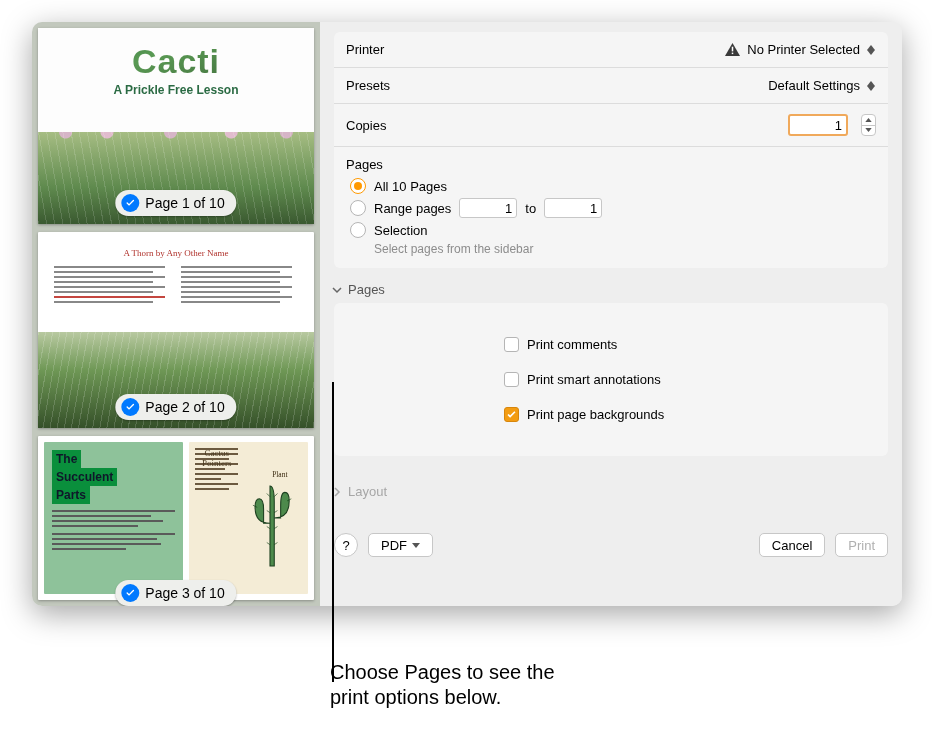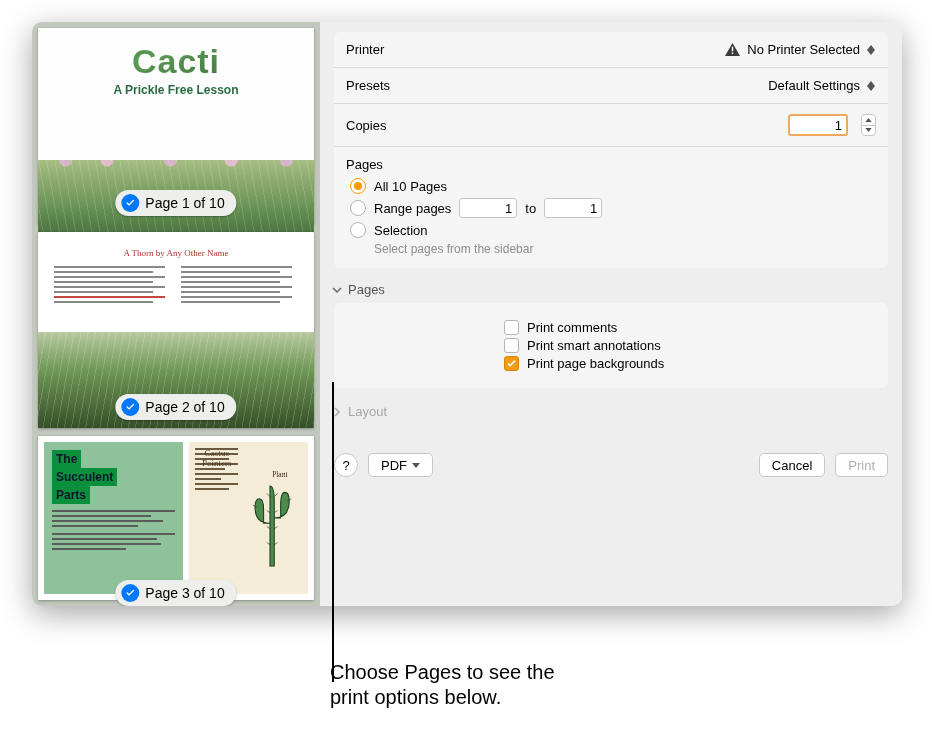--- a/index.html
+++ b/index.html
@@ -68,21 +68,21 @@
     width: 18px; height: 18px;
     border-radius: 50%;
     background: #0079ff;
     display: inline-flex;
     align-items: center;
     justify-content: center;
     color: #fff;
     font-size: 11px;
   }
   
-  .t1-top { height: 132px; background: linear-gradient(#fdfdfd,#fdfdfd); padding-top: 14px; text-align: center;}
+  .t1-top { height: 104px; background: linear-gradient(#fdfdfd,#fdfdfd); padding-top: 14px; text-align: center;}
   .cacti-word {
     font-size: 34px;
     font-weight: 900;
     letter-spacing: 1px;
     background: linear-gradient(160deg,#2a6f3e 0%, #5a9a54 40%, #385e34 100%);
     -webkit-background-clip: text;
     color: transparent;
   }
   .sub1 { font-size: 12px; color:#2b6b44; font-weight: 600; margin-top:2px;}
   .t1-bot { height: 92px; background: linear-gradient(to top,#3a5930 0%, #5f8a4e 40%, #a6bd83 100%); position: relative; overflow:hidden;}
@@ -181,27 +181,27 @@
   .radio.sel::after{ content:""; width:8px;height:8px;border-radius:50%; background:#ff9900;}
   .mini-input { width:58px; height:20px; border:1px solid #c7c7c7; border-radius:3px; background:#fff;
     text-align:right; padding:0 4px; font-size:13px;}
   .hint { color:#8c8c8c; font-size:12px; margin:2px 0 0 28px;}
   
   .opts-wrap { margin:14px 14px 0 14px; position:relative;}
   .collapse-hdr {
     display:flex; align-items:center; gap:6px; color:#555; font-size:13px;
     margin-bottom:6px; margin-left:-2px;
   }
-  .collapse-hdr.closed { margin-top:16px; color:#888;}
+  .collapse-hdr.closed { margin-top:28px; color:#888;}
   .chev { width:10px;height:10px; transform:rotate(0deg);}
   .opts-box {
     background:#f5f5f5; border-radius:6px;
     padding:14px 12px 14px 170px;
   }
-  .chk-row{ display:flex; align-items:center; gap:8px; margin:3px 0;}
+  .chk-row{ display:flex; align-items:center; gap:8px; margin:20px 0;}
   .chk {
     width:15px;height:15px; border:1px solid #b5b5b5; border-radius:3px; background:#fff;
     display:inline-flex; align-items:center; justify-content:center;
   }
   .chk.on { background:#f39c12; border-color:#d7860c;}
   .chk.on svg { display:block;}
   .chk svg { display:none; }
   
   .fadebar {
     position:relative; height:20px; margin:0 14px;

